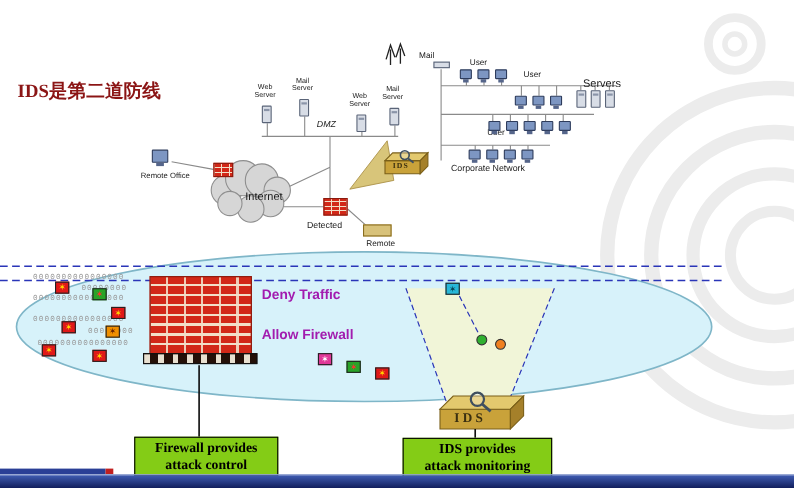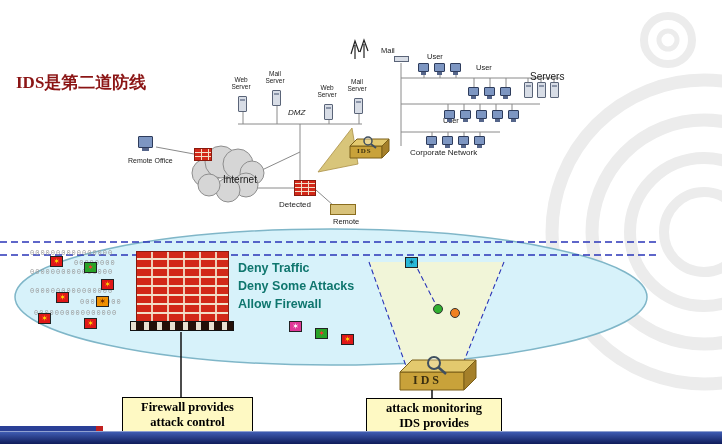--- a/index.html
+++ b/index.html
@@ -36,24 +36,24 @@
   .pkt .glyph{font-size:8px;line-height:1;font-style:normal}
   .pkt-red{background:#e01818;color:#ffd800}
   .pkt-green{background:#28a428;color:#ff3030}
   .pkt-orange{background:#f09000;color:#6a2400}
   .pkt-cyan{background:#28b8d8;color:#054455}
   .pkt-magenta{background:#e03898;color:#ffffff}
   .dot{position:absolute;width:10px;height:10px;border-radius:50%;border:1px solid #333}
   .dot-green{background:#30b030}
   .dot-orange{background:#f08020}
   .bin{position:absolute;font-family:Liberation Mono, monospace;font-size:7px;color:#9a9a9a;letter-spacing:1px}
-  .bold-note{position:absolute;font-family:"Liberation Sans",sans-serif;font-weight:700;font-size:12.5px;color:#0f766e;white-space:nowrap}
+  .bold-note{position:absolute;font-family:"Liberation Sans",sans-serif;font-weight:700;font-size:12.5px;color:#a21caf;white-space:nowrap}
   .callout{position:absolute;background:#fff;border:1.5px solid #000;text-align:center;
       font-family:"Liberation Serif",serif;font-weight:bold;font-size:13px;line-height:14px;padding-top:2px}
-  .caption{position:absolute;background:#fef9c3;border:1.5px solid #000;text-align:center;
+  .caption{position:absolute;background:#84cc16;border:1.5px solid #000;text-align:center;
       font-family:"Liberation Serif",serif;font-weight:bold;font-size:12.5px;line-height:15px;padding-top:2px}
   .ids-text{position:absolute;font-family:"Liberation Serif",serif;font-weight:bold;color:#3a2f10}
   .bar-main{position:absolute;left:0;bottom:0;width:722px;height:13px;
       background:linear-gradient(to bottom,#3f5cb2,#101c5a);border-top:1px solid #8fa0d0}
   .bar-step{position:absolute;left:0;bottom:13px;width:96px;height:5px;background:#2a3f96}
   .bar-red{position:absolute;left:96px;bottom:13px;width:7px;height:5px;background:#c02020}
 </style>
 </head>
 <body>
 
@@ -225,30 +225,29 @@
   <span class="pkt pkt-red" style="left:341px;top:334px">
       <span class="glyph">✶</span>
     </span>
   <span class="pkt pkt-cyan" style="left:405px;top:257px">
       <span class="glyph">✶</span>
     </span>
   <span class="dot dot-green" style="left:433px;top:304px"></span>
   <span class="dot dot-orange" style="left:450px;top:308px"></span>
 
   <div class="bold-note" style="left:238px;top:261px">Deny Traffic</div>
-  <div class="bold-note" style="left:238px;top:279px">Deny Some Attacks</div>
   <div class="bold-note" style="left:238px;top:297px">Allow Firewall</div>
 
 
   <div class="caption" style="left:122px;top:397px;width:131px;height:36px">
     <div>Firewall provides</div>
     <div>attack control</div>
   </div>
   <div class="caption" style="left:366px;top:398px;width:136px;height:36px">
+    <div>IDS provides</div>
     <div>attack monitoring</div>
-    <div>IDS provides</div>
   </div>
 
   <div class="bar-step"></div>
   <div class="bar-red"></div>
   <div class="bar-main"></div>
 
 </div>
 
 </body></html>

